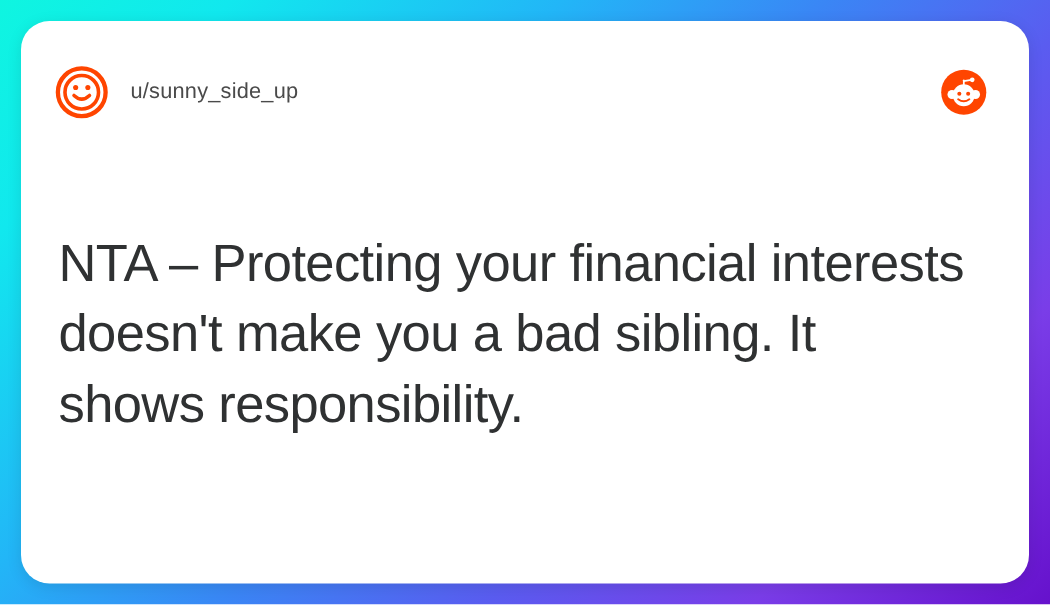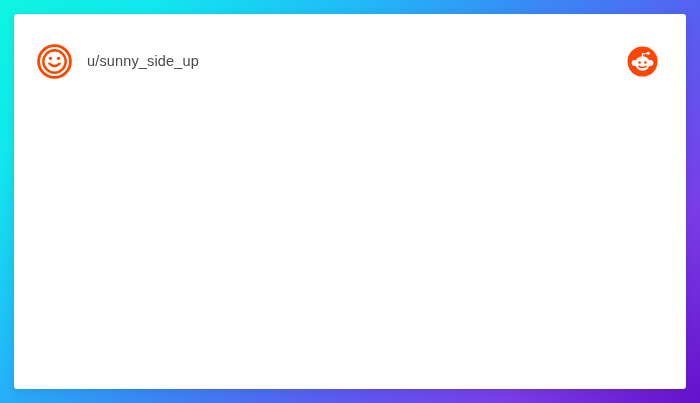--- a/index.html
+++ b/index.html
@@ -33,21 +33,21 @@
 
   
   .card {
     position: absolute;
     left: 14px;
     top: 14px;
     width: 672px;
     height: 375px;
     box-sizing: border-box;
     background: #ffffff;
-    border-radius: 3px;
+    border-radius: 19px;
     box-shadow: 0 2px 10px rgba(0,0,0,0.10);
     overflow: hidden;
   }
 
   
   .card-header {
     position: absolute;
     left: 0;
     top: 0;
     right: 0;
@@ -136,16 +136,19 @@
         </g>
         <g fill="#FF4500">
           <circle cx="16.2" cy="21.3" r="1.75"></circle>
           <circle cx="23.8" cy="21.3" r="1.75"></circle>
           <path d="M15.2 26.0 Q20 29.6 24.8 26.0" fill="none" stroke="#FF4500" stroke-width="1.7" stroke-linecap="round"></path>
         </g>
       </svg>
 
     </div>
 
+    <div class="quote-body">
+      <p class="quote-text">NTA – Protecting your financial interests doesn't make you a bad sibling. It shows responsibility.</p>
+    </div>
 
   </div>
 
 </div>
 
 </body></html>

